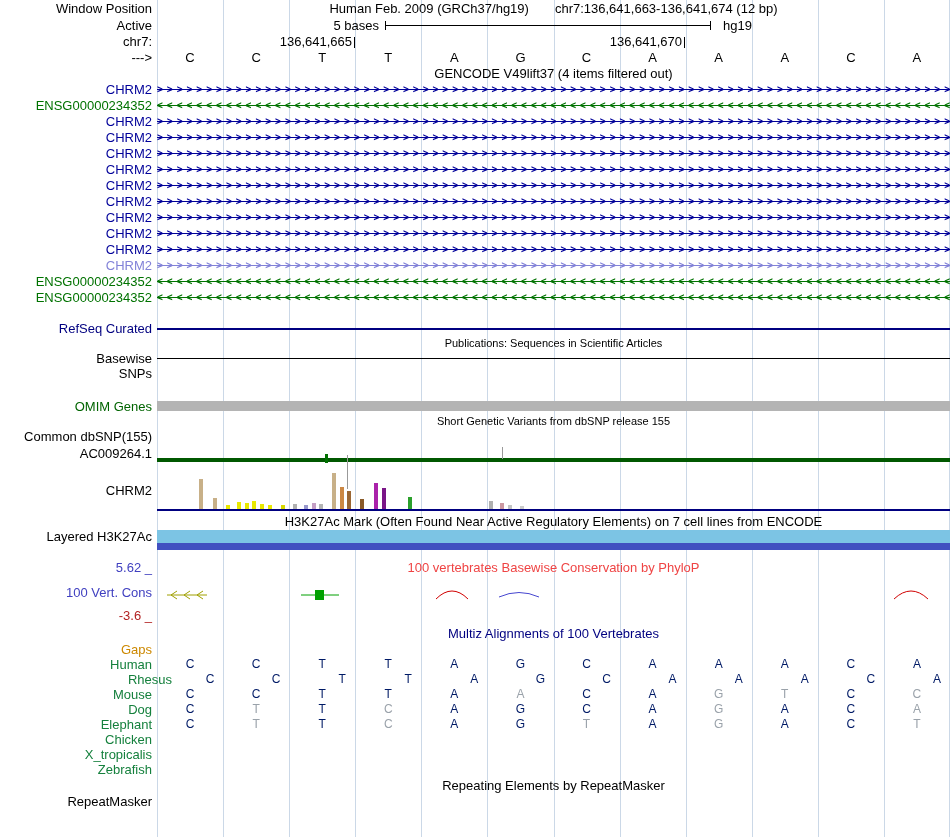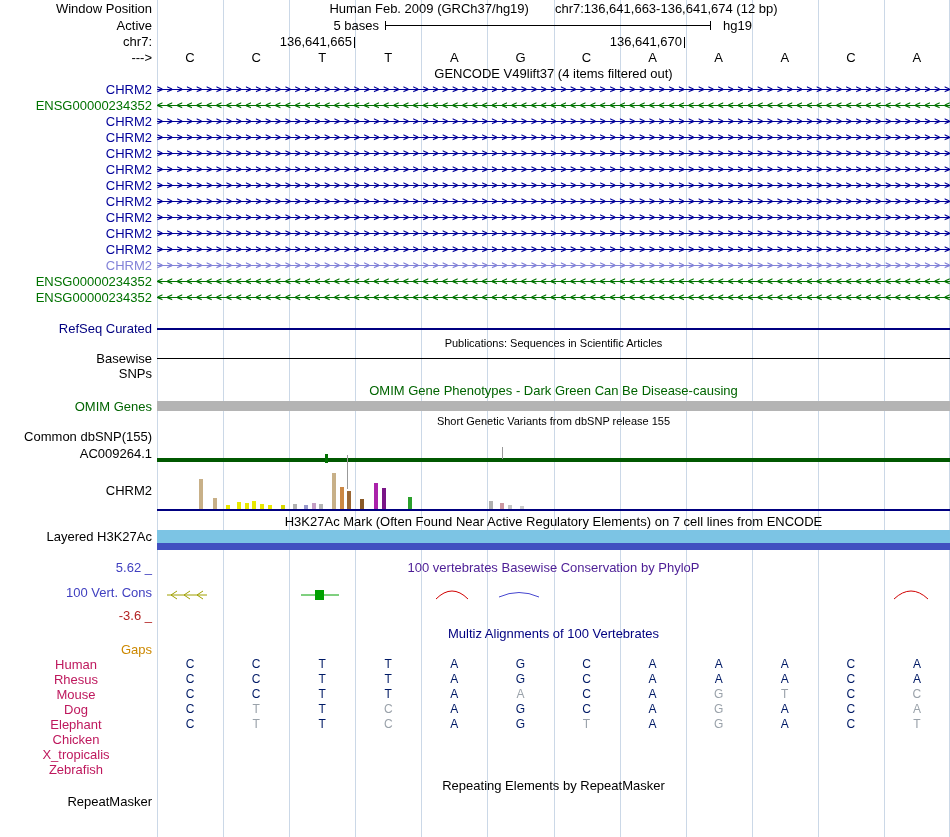--- a/index.html
+++ b/index.html
@@ -27,21 +27,21 @@
   .gene-line { position:absolute; left:0; right:0; top:50%; margin-top:-6px; height:11px; overflow:hidden; }
   .gene-line .mid { position:absolute; left:0; right:0; top:5px; height:1px; background:currentColor; }
   .gene-line .chev { position:absolute; left:0; top:0; font-size:10px; line-height:11px; letter-spacing:4px; white-space:nowrap; font-weight:bold; }
   .hline { position:absolute; left:0; right:0; }
   .fullbar { position:absolute; left:0; right:0; }
   .tick { position:absolute; }
   .gtex-bar { position:absolute; }
   
   .abase { position:absolute; transform:translateX(-50%); font-size:12px; color:#001a66; }
   .abase.muted { color:#9aa2aa; }
-  .species-label { color:#be185d;text-align:center; }
+  .species-label { color:#15803d; }
 </style>
 </head>
 <body>
 
 <div id="app">
   <div id="guides">
       <div class="vguide" style="left: 0px;"></div>
       <div class="vguide" style="left: 66px;"></div>
       <div class="vguide" style="left: 132px;"></div>
       <div class="vguide" style="left: 198px;"></div>
@@ -261,23 +261,20 @@
       </div>
     </div>
 
     <div class="row" style="height:16px;line-height:16px">
       <div class="lbl">SNPs</div>
       <div class="trk"></div>
     </div>
 
     <div class="row" style="height:18px;line-height:18px">
       <div class="lbl"></div>
-      <div class="trk">
-          <div class="title" style="color:#006400">OMIM Gene Phenotypes - Dark Green Can Be Disease-causing</div>
-        </div>
     </div>
     <div class="row" style="height:13px;line-height:13px">
       <div class="lbl" style="color:#006400">OMIM Genes</div>
       <div class="trk">
         <div class="fullbar" style="top:1px;height:10px;background:#b4b4b4"></div>
       </div>
     </div>
 
     <div class="row" style="height:16px;line-height:16px">
       <div class="lbl"></div>
@@ -340,21 +337,21 @@
       <div class="lbl" style="line-height:15px">Layered H3K27Ac</div>
       <div class="trk">
         <div class="fullbar" style="top:1px;height:13px;background:#7cc4e4"></div>
         <div class="fullbar" style="top:14px;height:7px;background:#4150c0"></div>
       </div>
     </div>
 
     <div class="row" style="height:17px;line-height:17px">
       <div class="lbl" style="color:#4040c0">5.62 _</div>
       <div class="trk">
-          <div class="title" style="color:#4c1d95">100 vertebrates Basewise Conservation by PhyloP</div>
+          <div class="title" style="color:#ef4444">100 vertebrates Basewise Conservation by PhyloP</div>
         </div>
     </div>
     <div class="row" style="height:34px;line-height:34px">
       <div class="lbl" style="color:#4040c0">100 Vert. Cons</div>
       <div class="trk" id="cons-track">
           <svg width="40" height="18" style="position: absolute; top: 9px; left: 10px; overflow: visible;">
             <path d="M0,10 H40 M10,6 L4,10 L10,14 M23,6 L17,10 L23,14 M36,6 L30,10 L36,14" stroke="#a0a000" fill="none"></path>
           </svg>
           <svg width="38" height="18" style="position: absolute; top: 9px; left: 144px; overflow: visible;">
             <rect x="14" y="5" width="9" height="10" fill="#00a000"></rect>
@@ -397,21 +394,21 @@
             <span class="abase" style="left: 297.375px;">A</span>
             <span class="abase" style="left: 363.458px;">G</span>
             <span class="abase" style="left: 429.542px;">C</span>
             <span class="abase" style="left: 495.625px;">A</span>
             <span class="abase" style="left: 561.708px;">A</span>
             <span class="abase" style="left: 627.792px;">A</span>
             <span class="abase" style="left: 693.875px;">C</span>
             <span class="abase" style="left: 759.958px;">A</span>
           </div>
         </div>
-        <div class="row" style="height: 15px; line-height: 15px;">
+        <div class="row" style="height: 15px; line-height: 15px; margin-left: 20px;">
           <div class="lbl species-label">Rhesus</div>
           <div class="trk">
             <span class="abase" style="left: 33.0417px;">C</span>
             <span class="abase" style="left: 99.125px;">C</span>
             <span class="abase" style="left: 165.208px;">T</span>
             <span class="abase" style="left: 231.292px;">T</span>
             <span class="abase" style="left: 297.375px;">A</span>
             <span class="abase" style="left: 363.458px;">G</span>
             <span class="abase" style="left: 429.542px;">C</span>
             <span class="abase" style="left: 495.625px;">A</span>

